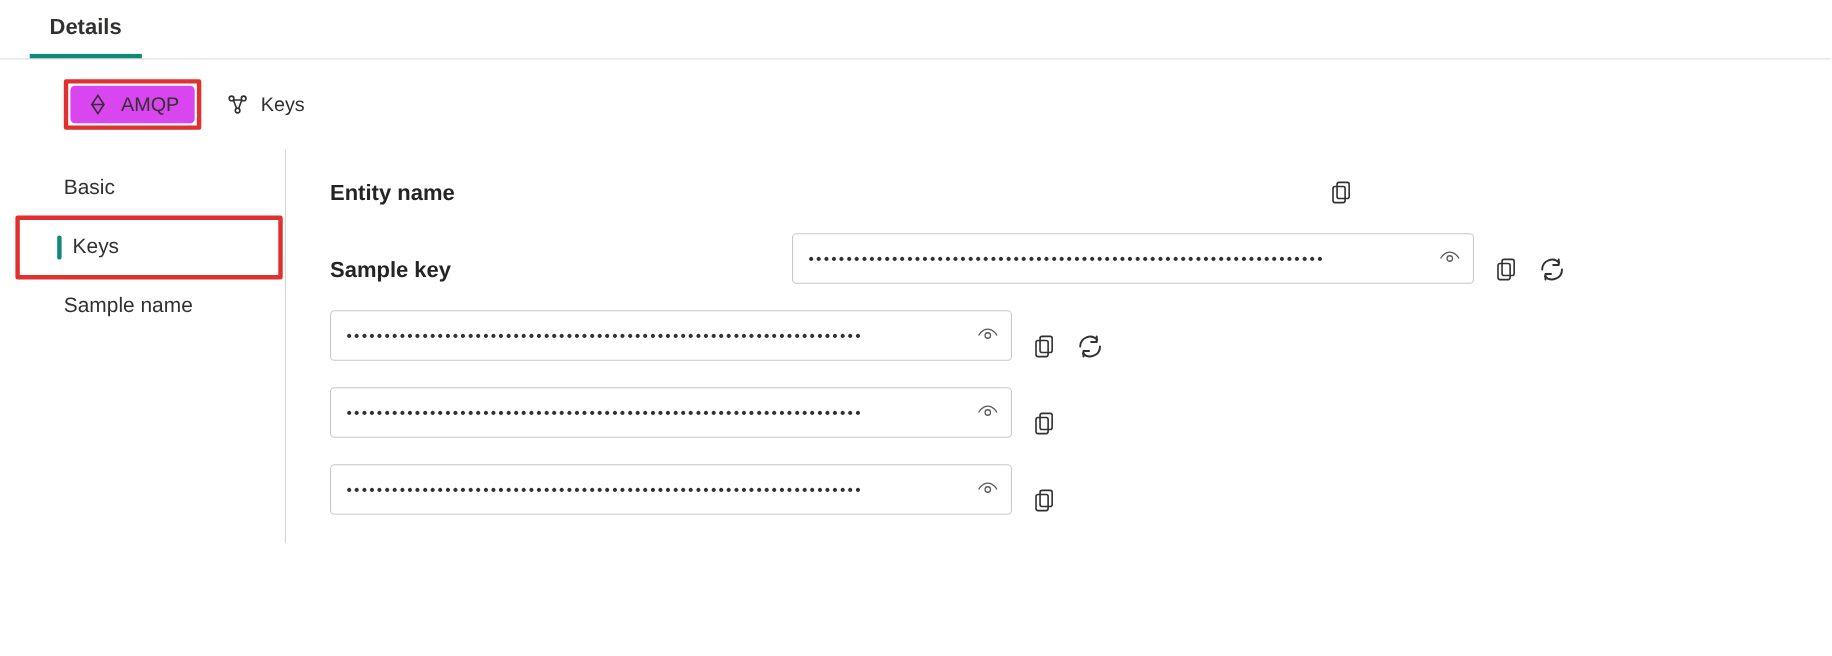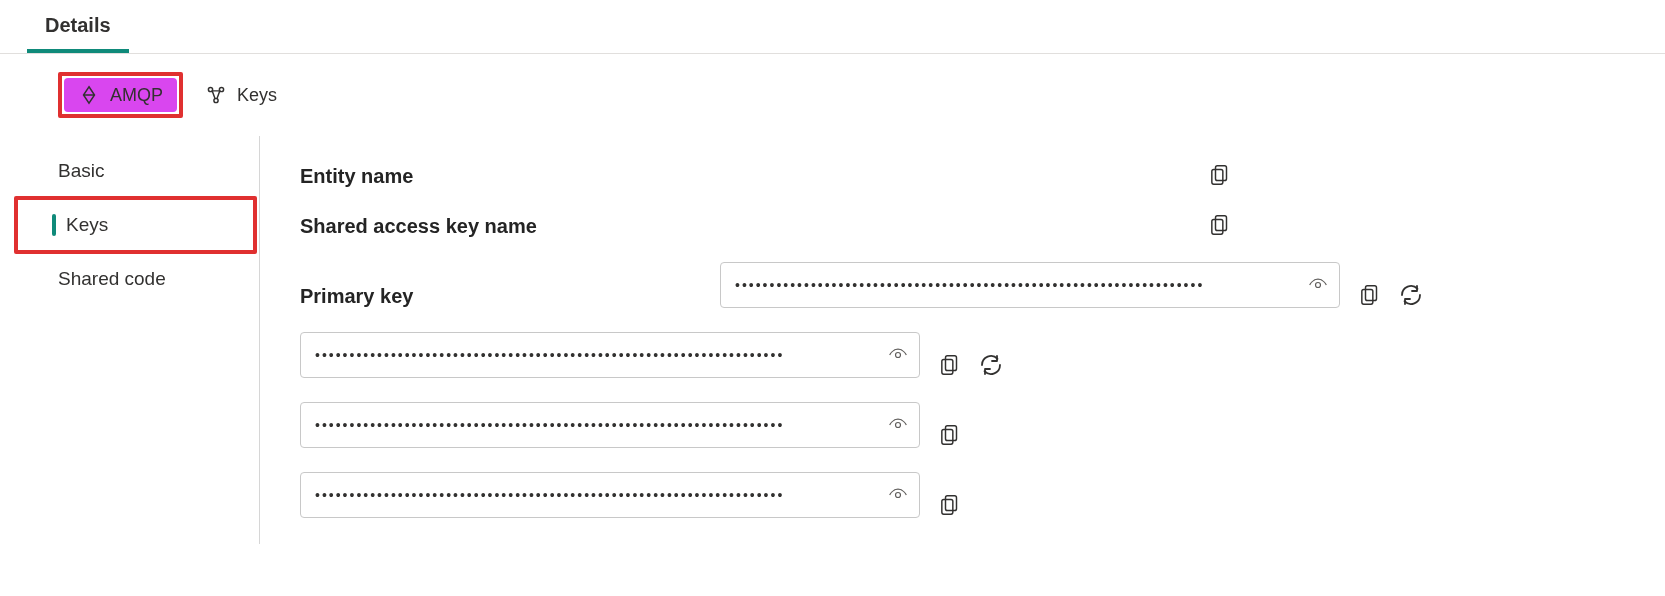--- a/index.html
+++ b/index.html
@@ -207,51 +207,40 @@
     <span>Keys</span>
   </span>
 </div>
 
 <div class="content-row">
   <div class="side-nav">
     <span class="side-item">Basic</span>
     <div class="side-highlight">
       <span class="side-item active">Keys</span>
     </div>
-    <span class="side-item">Shared code</span>
+    <span class="side-item">Sample name</span>
   </div>
 
   <div class="main-panel">
 
     <div class="field-row">
       <div class="field-label">Entity name</div>
       <div class="field-value-plain"></div>
       <div class="action-icons">
         <span class="icon-btn">
             <svg width="22" height="24" viewBox="0 0 24 24">
               <use href="#copy-icon"></use>
             </svg>
           </span>
       </div>
     </div>
 
-    <div class="field-row">
-      <div class="field-label">Shared access key name</div>
-      <div class="field-value-plain"></div>
-      <div class="action-icons">
-        <span class="icon-btn">
-            <svg width="22" height="24" viewBox="0 0 24 24">
-              <use href="#copy-icon"></use>
-            </svg>
-          </span>
-      </div>
-    </div>
-
-    <div class="field-row">
-      <div class="field-label">Primary key</div>
+
+    <div class="field-row">
+      <div class="field-label">Sample key</div>
       <div class="field-input-wrap">
         <div class="masked-input">••••••••••••••••••••••••••••••••••••••••••••••••••••••••••••••••••••</div>
         <span class="eye-btn">
             <svg width="20" height="20" viewBox="0 0 24 24">
               <use href="#eye-icon"></use>
             </svg>
           </span>
       </div>
       <div class="action-icons">
         <span class="icon-btn">

